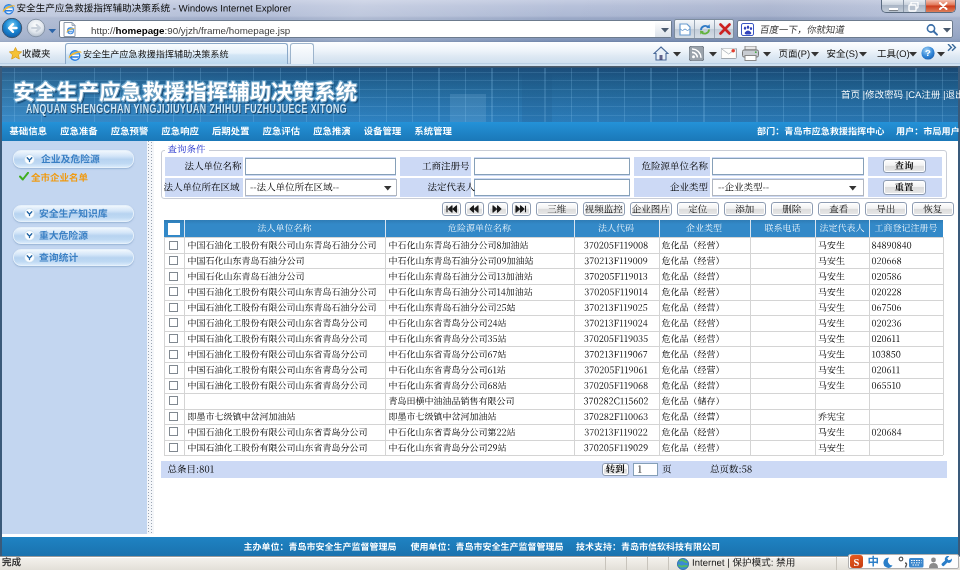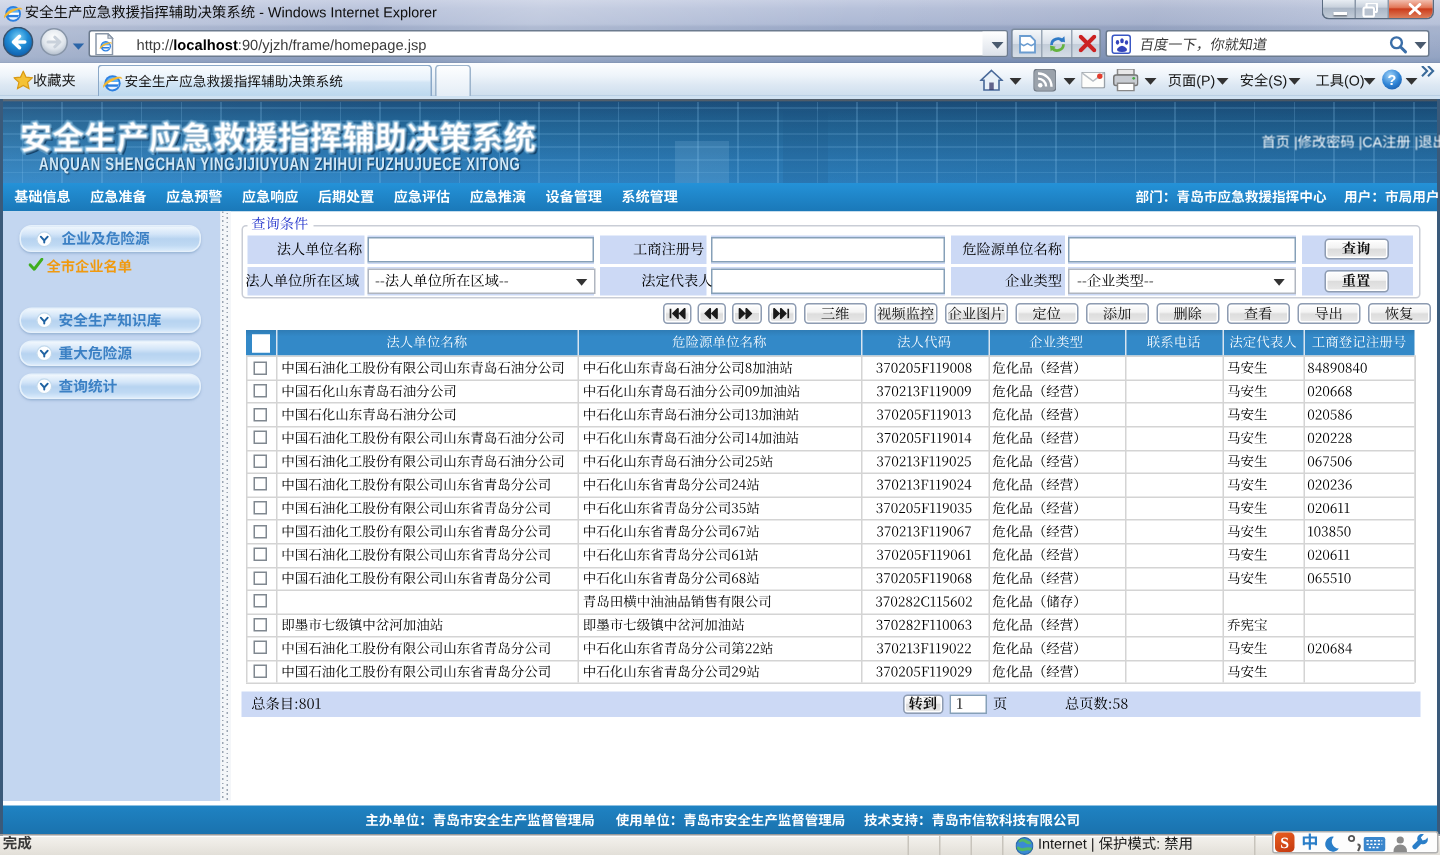--- a/index.html
+++ b/index.html
@@ -37,21 +37,21 @@
     <path d="M14.5 10 H8.5 M11 6.2 L7 10 L11 13.8" stroke="#fff" stroke-width="2.4" fill="none" stroke-linecap="round" stroke-linejoin="round"></path>
     <circle cx="34" cy="10" r="8.8" fill="url(#fw)" stroke="#8795a8" stroke-width="1"></circle>
     <path d="M30 10 H37 M34.5 6.8 L38 10 L34.5 13.2" stroke="#c9d1db" stroke-width="2" fill="none" stroke-linecap="round" stroke-linejoin="round"></path>
     <path d="M46.5 11 l3.8 4.2 3.8 -4.2 z" fill="#2b65a8"></path>
   </svg>
 <div class="abs" style="left:59px;top:20px;width:613px;height:18px;background:#fff;border:1px solid #6c7b8e;border-radius:2px"></div>
 <div class="abs" style="left:655px;top:21px;width:16px;height:16px;background:linear-gradient(180deg,#fff,#dce2ea)"></div>
 <svg class="abs" style="left:661px;top:27.5px" width="9" height="5">
     <path d="M0 0 h8 l-4 4.5 z" fill="#4a5a6e"></path>
   </svg>
-<div class="abs" style="left:91px;top:24.5px;font-size:9.8px;color:#3c3c3c;white-space:nowrap">http://<b style="color:#000">localhost</b>:90/yjzh/frame/homepage.jsp</div>
+<div class="abs" style="left:91px;top:24.5px;font-size:9.8px;color:#3c3c3c;white-space:nowrap">http://<b style="color:#000">homepage</b>:90/yjzh/frame/homepage.jsp</div>
 <div class="abs" style="left:674px;top:19px;width:60px;height:20px;background:linear-gradient(180deg,#f4f7fa,#d9e0e9 50%,#c2ccd8 51%,#d5dde6);border:1px solid #7d8c9e;border-radius:2px"></div>
 <div class="abs" style="left:694px;top:20px;width:1px;height:18px;background:#9aa7b6"></div>
 <div class="abs" style="left:714px;top:20px;width:1px;height:18px;background:#9aa7b6"></div>
 <svg class="abs" style="left:679px;top:23px" width="12" height="13">
     <path d="M1 1 h7 l3 3 v8 h-10 z" fill="#fff" stroke="#6a9cd0" stroke-width="1.2"></path>
     <path d="M1 6 l2.5 1.5 2.5 -1.5 2.5 1.5 2.5 -1.5" stroke="#6a9cd0" fill="none" stroke-width="1"></path>
   </svg>
 <svg class="abs" style="left:698px;top:22px" width="14" height="14">
     <path d="M3 8 a4.2 4.2 0 0 1 7.6 -2.4" fill="none" stroke="#2f7ac6" stroke-width="1.8"></path>
     <path d="M11.6 2.2 l0.4 4 -3.8 -0.8 z" fill="#2f7ac6"></path>

